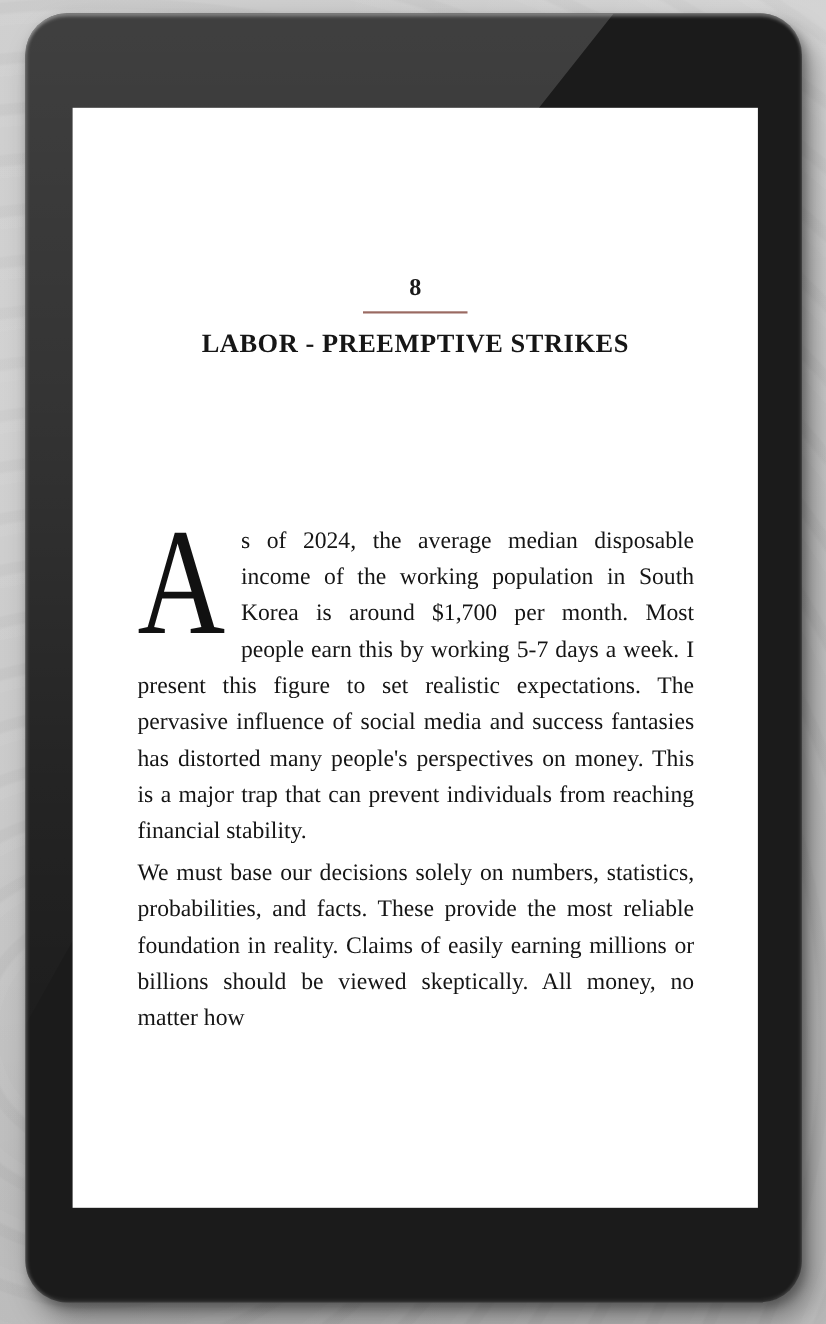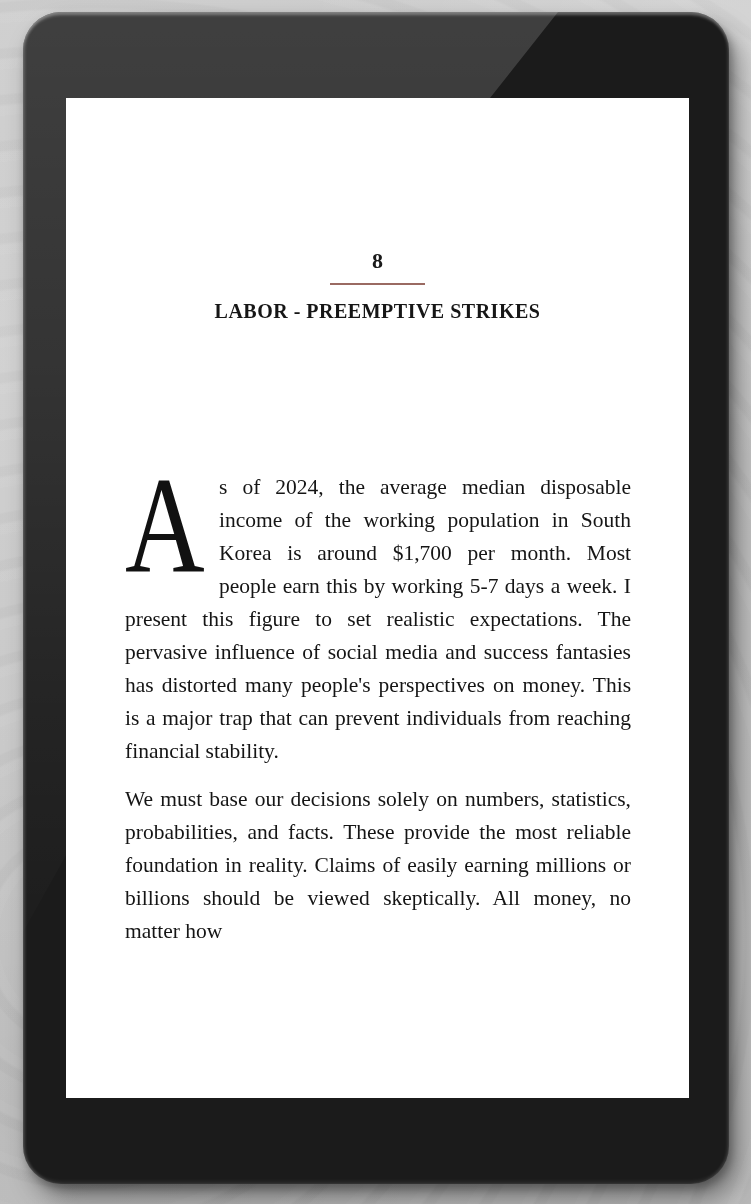--- a/index.html
+++ b/index.html
@@ -84,38 +84,38 @@
   }
   .divider {
     width: 95px;
     height: 2px;
     margin: 9px auto 0 auto;
     background: #9a6a62;
   }
   .chapter-title {
     margin: 15px 0 0 0;
     text-align: center;
-    font-size: 20px;
+    font-size: 24px;
     font-weight: bold;
     letter-spacing: 0.5px;
     color: #161616;
   }
   .body-text {
     margin-top: 148px;
     padding: 0 58px 0 59px;
     font-size: 21.5px;
     line-height: 33px;
     text-align: justify;
     color: #151515;
   }
   .para {
     margin: 0;
   }
   .para + .para {
-    margin-top: 15px;
+    margin-top: 5px;
   }
   .dropcap {
     float: left;
     width: 80px;
     height: 99px;
     font-size: 138px;
     line-height: 99px;
     font-weight: normal;
     transform: scaleX(0.80);
     transform-origin: 0 50%;

